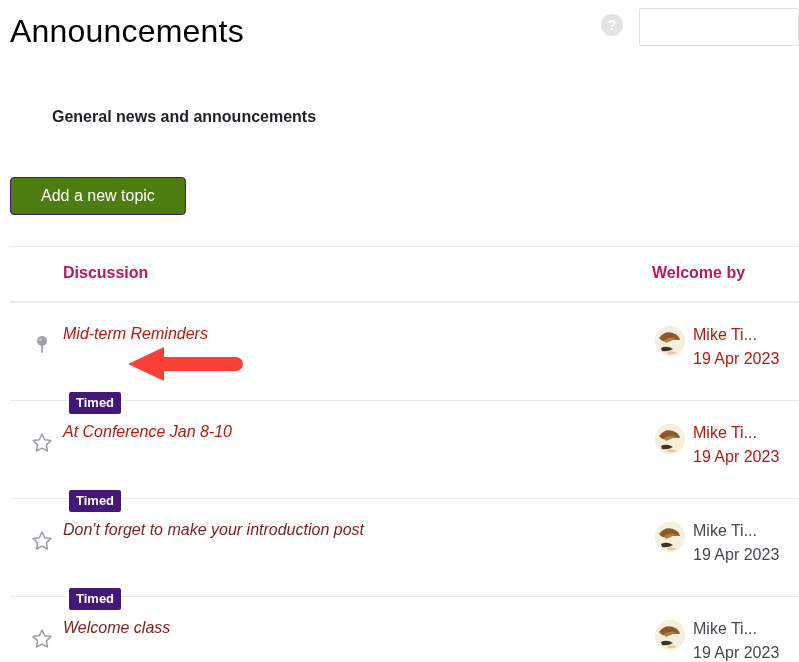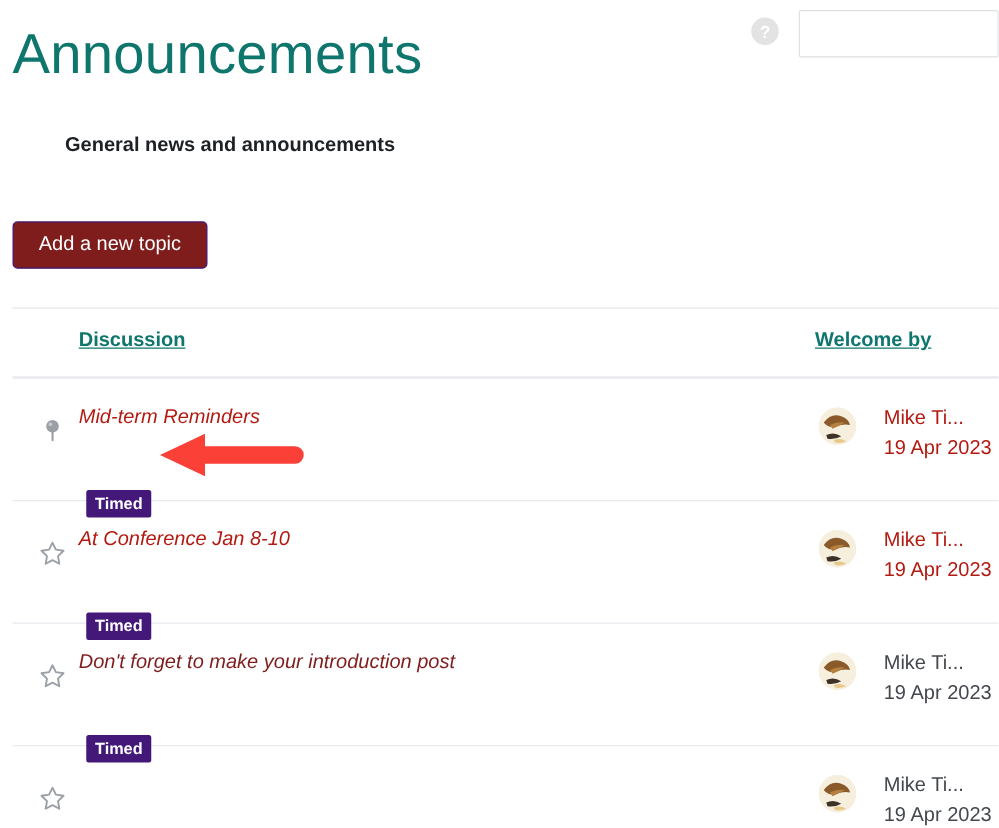--- a/index.html
+++ b/index.html
@@ -17,25 +17,25 @@
   }
 
   
   .page-head {
     position: relative;
     height: 96px;
   }
   .page-title {
     position: absolute;
     left: 10px;
-    top: 20px;
-    font-size: 45px;
+    top: 8px;
+    font-size: 32px;
     font-weight: 300;
     letter-spacing: 0.2px;
-    color: #0f766e;
+    color: #000000;
     line-height: 46px;
     white-space: nowrap;
   }
   .help-wrap {
     position: absolute;
     right: 0px;
     top: 8px;
     display: flex;
     align-items: flex-start;
   }
@@ -77,28 +77,28 @@
     color: #1d2125;
     line-height: 22px;
     margin-left: 41px;
   }
 
   
   .btn-primary {
     position: absolute;
     left: 10px;
     top: 177px;
-    background: #7f1d1d;
+    background: #4d7c0f;
     color: #ffffff;
     border: 1px solid #431878;
     border-radius: 4px;
     font-family: "Liberation Sans", sans-serif;
     font-size: 16px;
     font-weight: 400;
-    padding: 8px 20px;
+    padding: 8px 30px;
     line-height: 20px;
     cursor: pointer;
   }
 
   
   .table-wrap {
     position: absolute;
     left: 10px;
     top: 246px;
     width: 789px;
@@ -107,23 +107,22 @@
     border-top: 1px solid #e7e7ea;
     border-bottom: 2px solid #e9eaf0;
     height: 54px;
     position: relative;
   }
   .th {
     position: absolute;
     top: 17px;
     font-size: 16px;
     font-weight: 700;
-    color: #0f766e;
-    white-space: nowrap;
-    text-decoration: underline;
+    color: #be185d;
+    white-space: nowrap;
   }
   .th-discussion { left: 53px; }
   .th-startedby  { left: 642px; }
 
   .row {
     position: relative;
     height: 97px;
     border-bottom: 1px solid #e9eaf0;
   }
   .row:last-child { border-bottom: none; }
@@ -167,21 +166,20 @@
     white-space: nowrap;
     margin-top: 40px;
   }
 
   .starter {
     position: absolute;
     left: 645px;
     top: 20px;
     display: flex;
     align-items: flex-start;
-    gap: 14px;
   }
   .avatar {
     width: 30px;
     height: 30px;
     border-radius: 50%;
     margin-right: 8px;
     margin-top: 3px;
     flex: 0 0 auto;
     overflow: hidden;
     background: #f3ecd9;
@@ -306,20 +304,21 @@
       </div>
     </div>
   </div>
 
   <div class="row">
     <div class="row-flag">
       <svg width="24" height="24" viewBox="0 0 24 24" aria-hidden="true">
         <path d="M12 3.2 l2.72 5.52 6.1 .89 -4.41 4.3 1.04 6.07 -5.45 -2.87 -5.45 2.87 1.04 -6.07 -4.41 -4.3 6.1 -.89 Z" fill="none" stroke="#9b9fa6" stroke-width="1.5" stroke-linejoin="round"></path>
       </svg>
     </div>
+    <a class="row-subject link-unvisited">Welcome class</a>
     <div class="starter">
       <div class="avatar">
         <svg width="30" height="30" viewBox="0 0 30 30" aria-hidden="true">
           <circle cx="15" cy="15" r="15" fill="#f6efdd"></circle>
           <path d="M4 12 Q10 4 18 7 Q24 9 25 14 Q20 13 14 15 Q8 17 4 12 Z" fill="#8a5a2b"></path>
           <path d="M9 14 Q14 11 21 12 Q16 15 11 17 Z" fill="#b5803f"></path>
           <path d="M6 22 Q12 19 18 23 Q13 26 7 25 Z" fill="#3d3128"></path>
           <path d="M12 26 Q17 24 22 27 Q17 29 13 28 Z" fill="#e8c98a"></path>
         </svg>
       </div>

